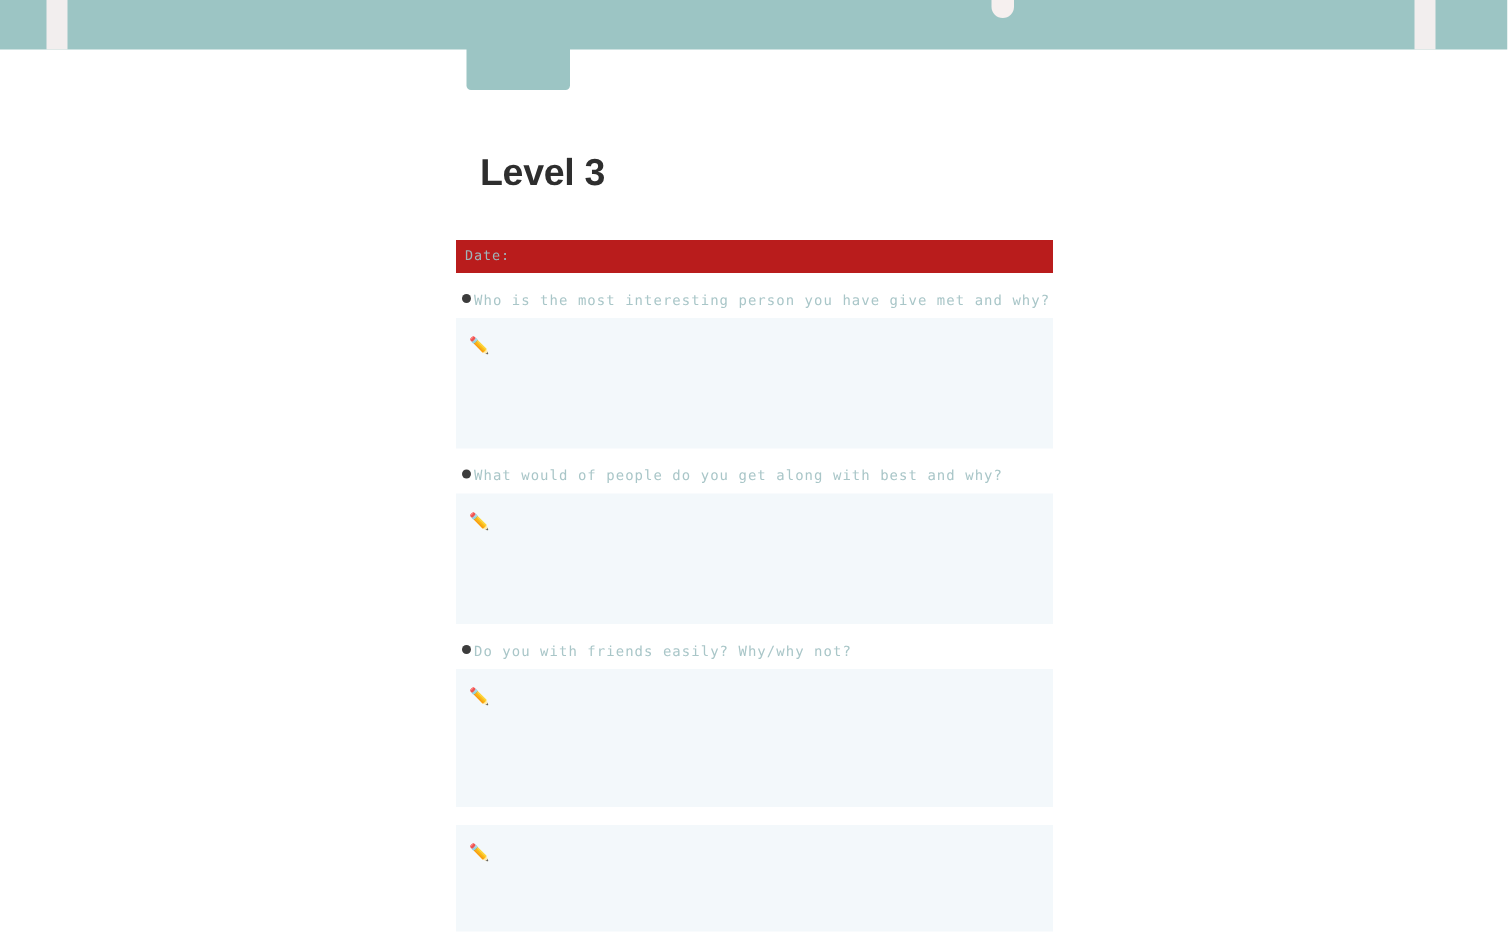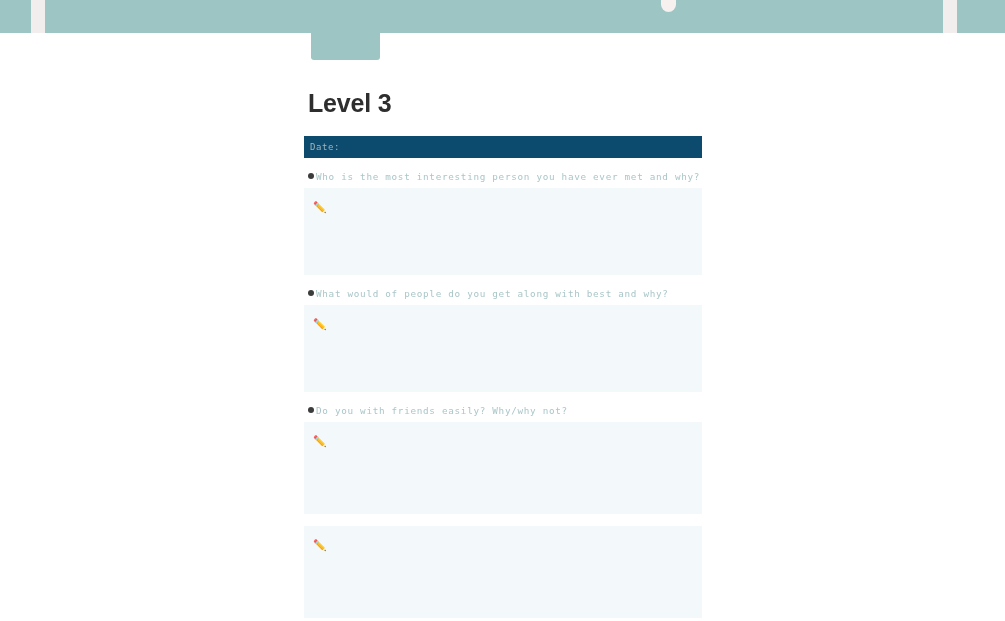--- a/index.html
+++ b/index.html
@@ -57,33 +57,33 @@
 
   
   .page {
     position: absolute;
     left: 304px;
     top: 60px;
     width: 398px;
   }
 
   .page-title {
-    margin: 4px;
+    margin: 16px;
     padding: 25px 0 14px 0;
     font-size: 25px;
     font-weight: bold;
     line-height: 1.15;
     color: #2e2e2e;
     letter-spacing: -0.2px;
   }
 
   
   .date-field {
     height: 14px;
-    background: #0c4a6e;
+    background: #b91c1c;
     padding: 4px 0 4px 6px;
     box-sizing: content-box;
     font-family: "DejaVu Sans Mono", "Liberation Mono", monospace;
     font-size: 9px;
     line-height: 14px;
     color: #9fb6bb;
     letter-spacing: 0.6px;
   }
 
   
@@ -145,21 +145,21 @@
 
 <div class="page">
 
   <h1 class="page-title">Level 3</h1>
 
   <div class="date-field">Date:</div>
 
   <div class="qa-block">
     <div class="question">
       <span class="q-bullet"></span>
-      <span class="q-text">Who is the most interesting person you have ever met and why?</span>
+      <span class="q-text">Who is the most interesting person you have give met and why?</span>
     </div>
     <div class="answer-box">
       <span class="pencil-icon">✏️</span>
     </div>
   </div>
 
   <div class="qa-block">
     <div class="question">
       <span class="q-bullet"></span>
       <span class="q-text">What would of people do you get along with best and why?</span>

